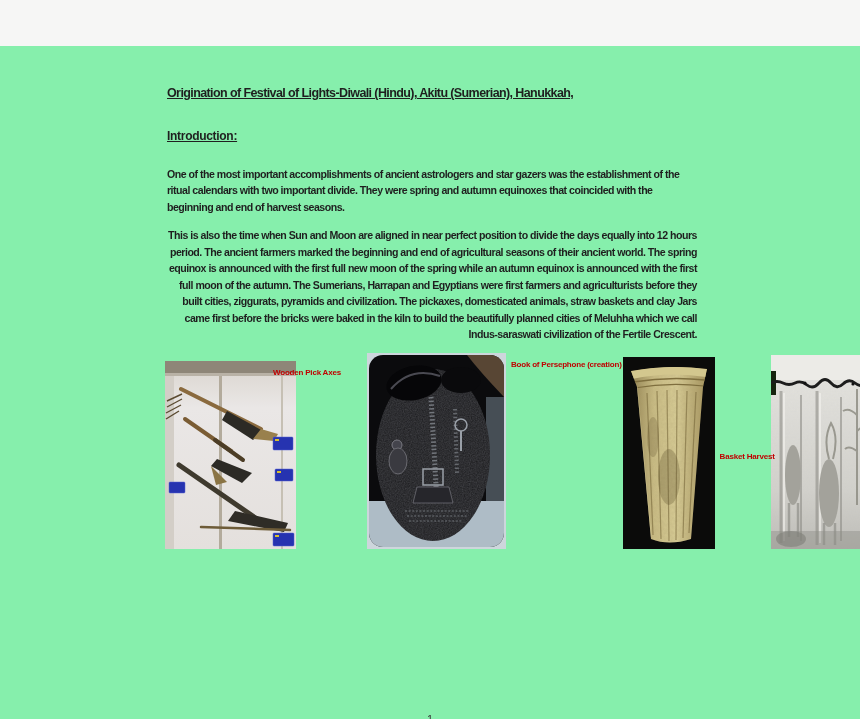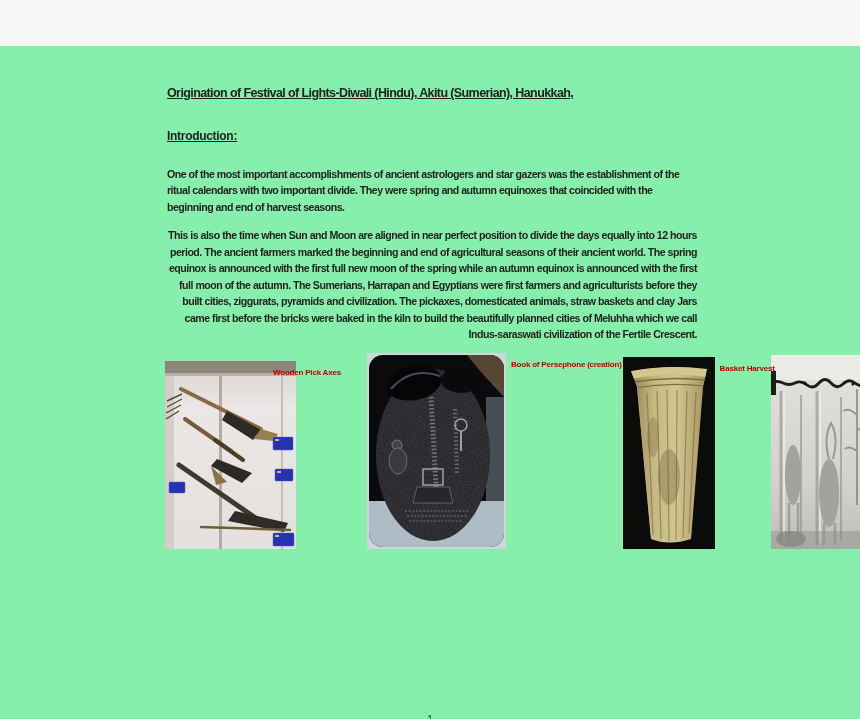--- a/index.html
+++ b/index.html
@@ -16,21 +16,21 @@
   .doc-title span{display:block;text-decoration:underline;white-space:pre-wrap;}
   .byline{margin-top:29px;font-size:11.5px;font-weight:700;letter-spacing:-0.3px;}
   .section-heading{margin-top:25px;font-size:12px;font-weight:700;letter-spacing:-0.3px;text-decoration:underline;}
   .body-par{font-size:10.6px;font-weight:700;letter-spacing:-0.5px;line-height:16.45px;text-align:left;}
   .par1{margin-top:23px;}
   .par2{margin-top:12px;text-align:right;}
   .figures{display:flex;align-items:flex-end;margin-left:-2px;margin-top:2px;}
   .figure{display:flex;flex-direction:row;}
   .fig1{margin-right:3px;}
   .fig2{margin-right:6px;}
-  .fig3{margin-right:1px;}
+  .fig3{margin-right:1px;align-items:center;}
   .img-box{display:block;}
   .caption{
     margin-top:6px;height:11px;line-height:11px;
     font-size:8px;font-weight:700;letter-spacing:-0.2px;
     color:#c00000;text-align:center;white-space:nowrap;position:relative;
   }
   .cap-1{left:-23px;} .cap-2{left:5px;} .cap-3{left:5px;} .cap-4{left:-10px;}
   .page-number{
     position:absolute;left:0;right:0;top:667px;text-align:center;
     font-size:11px;color:#3a3a3a;font-weight:400;

